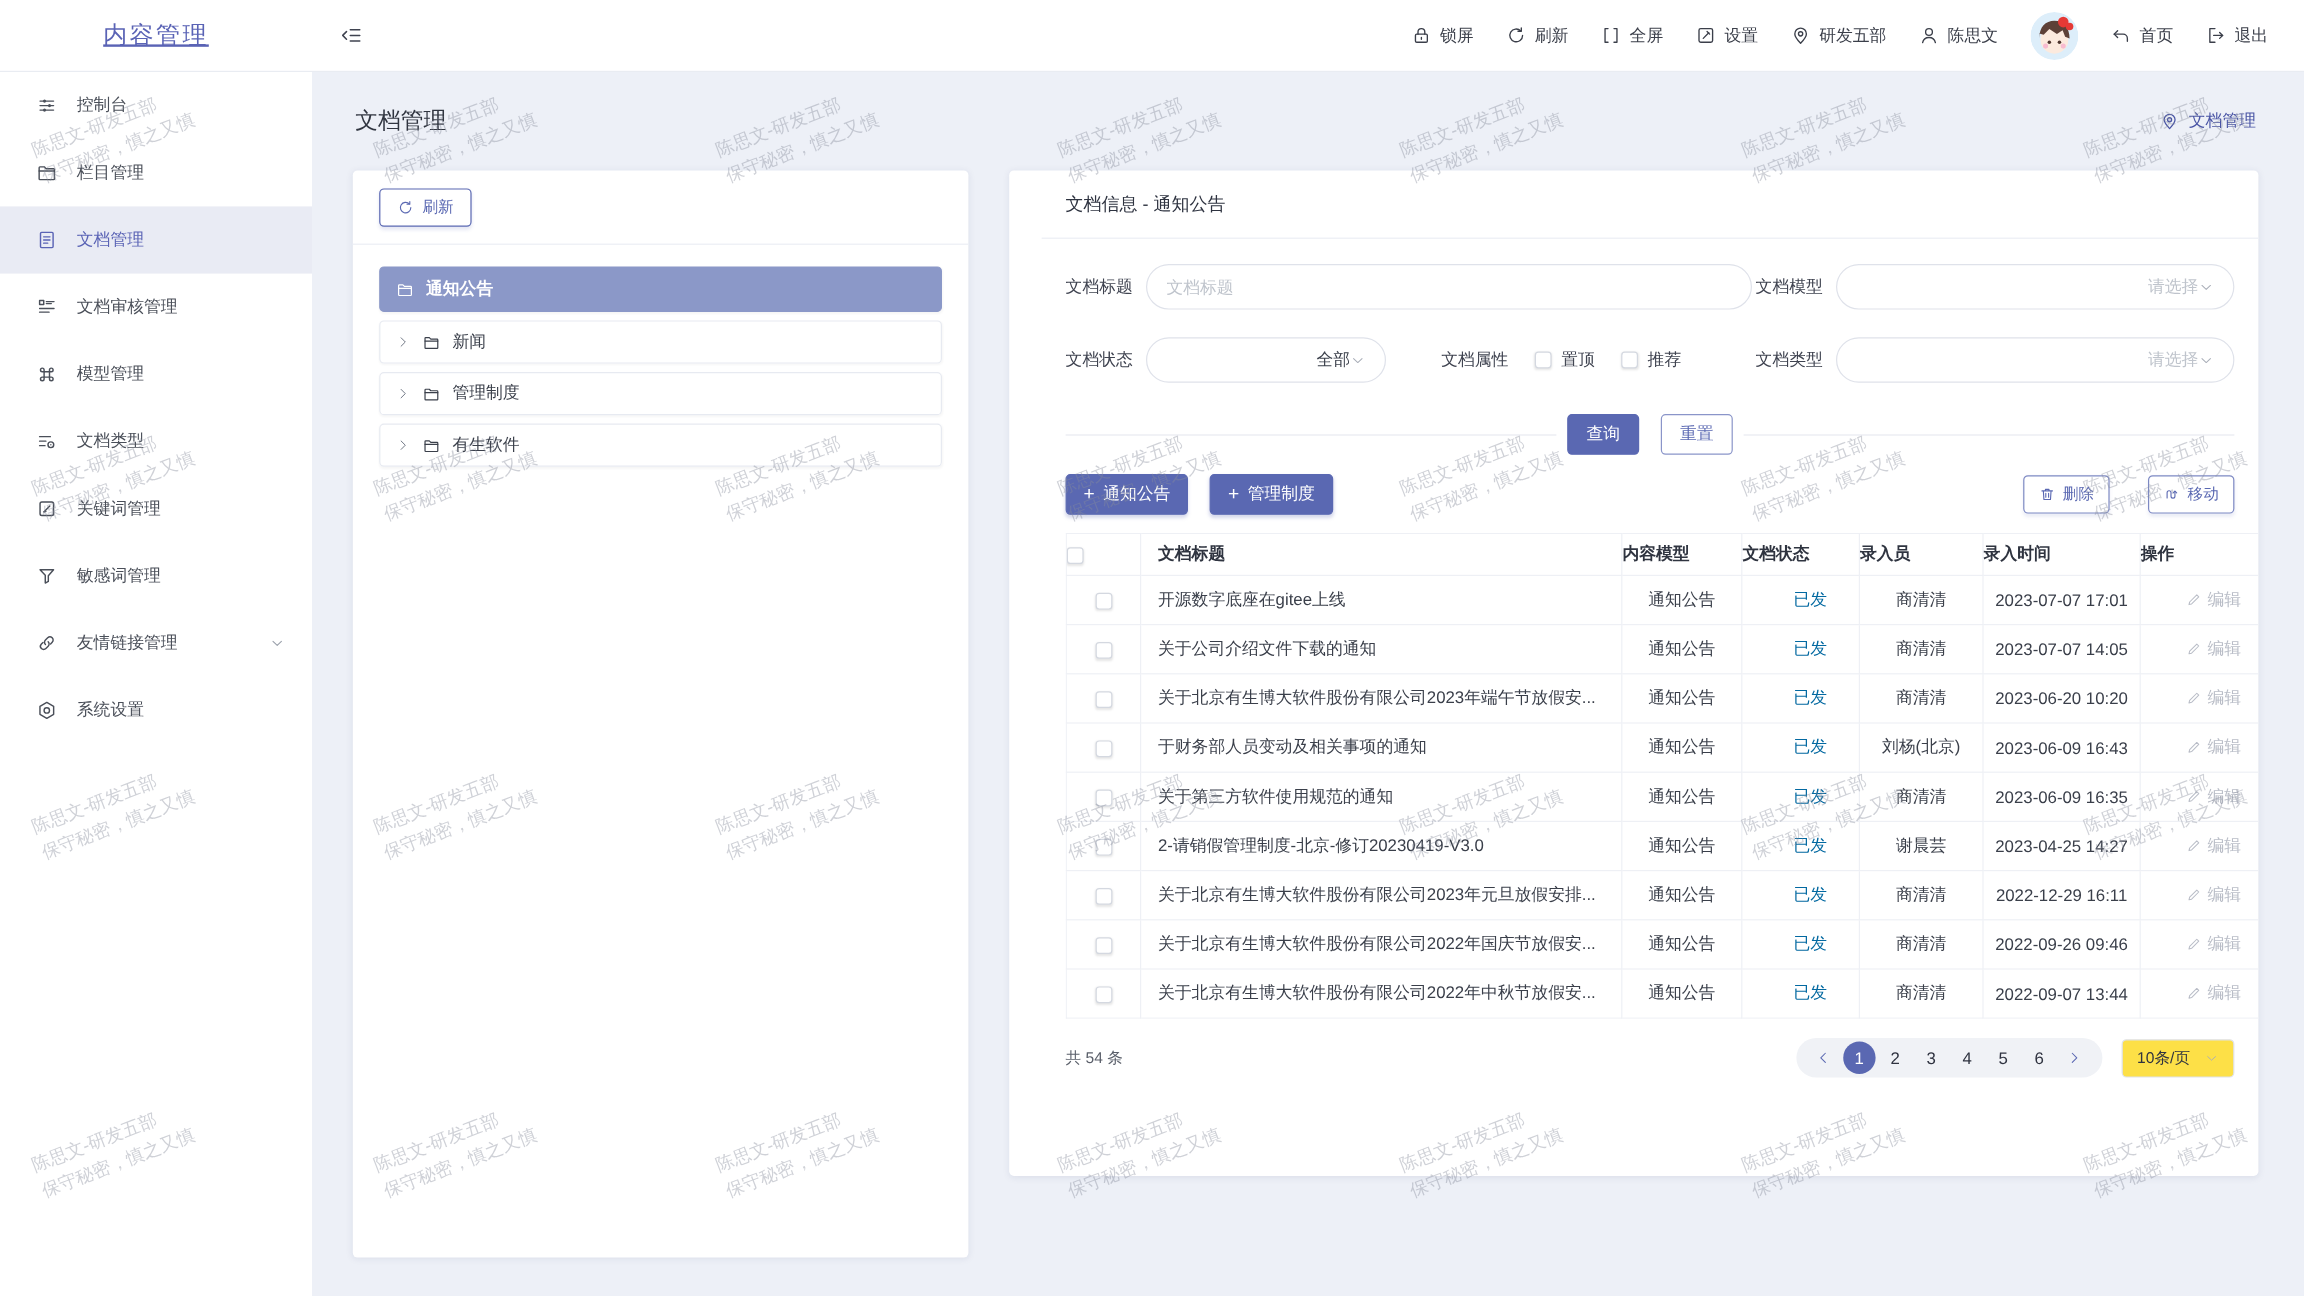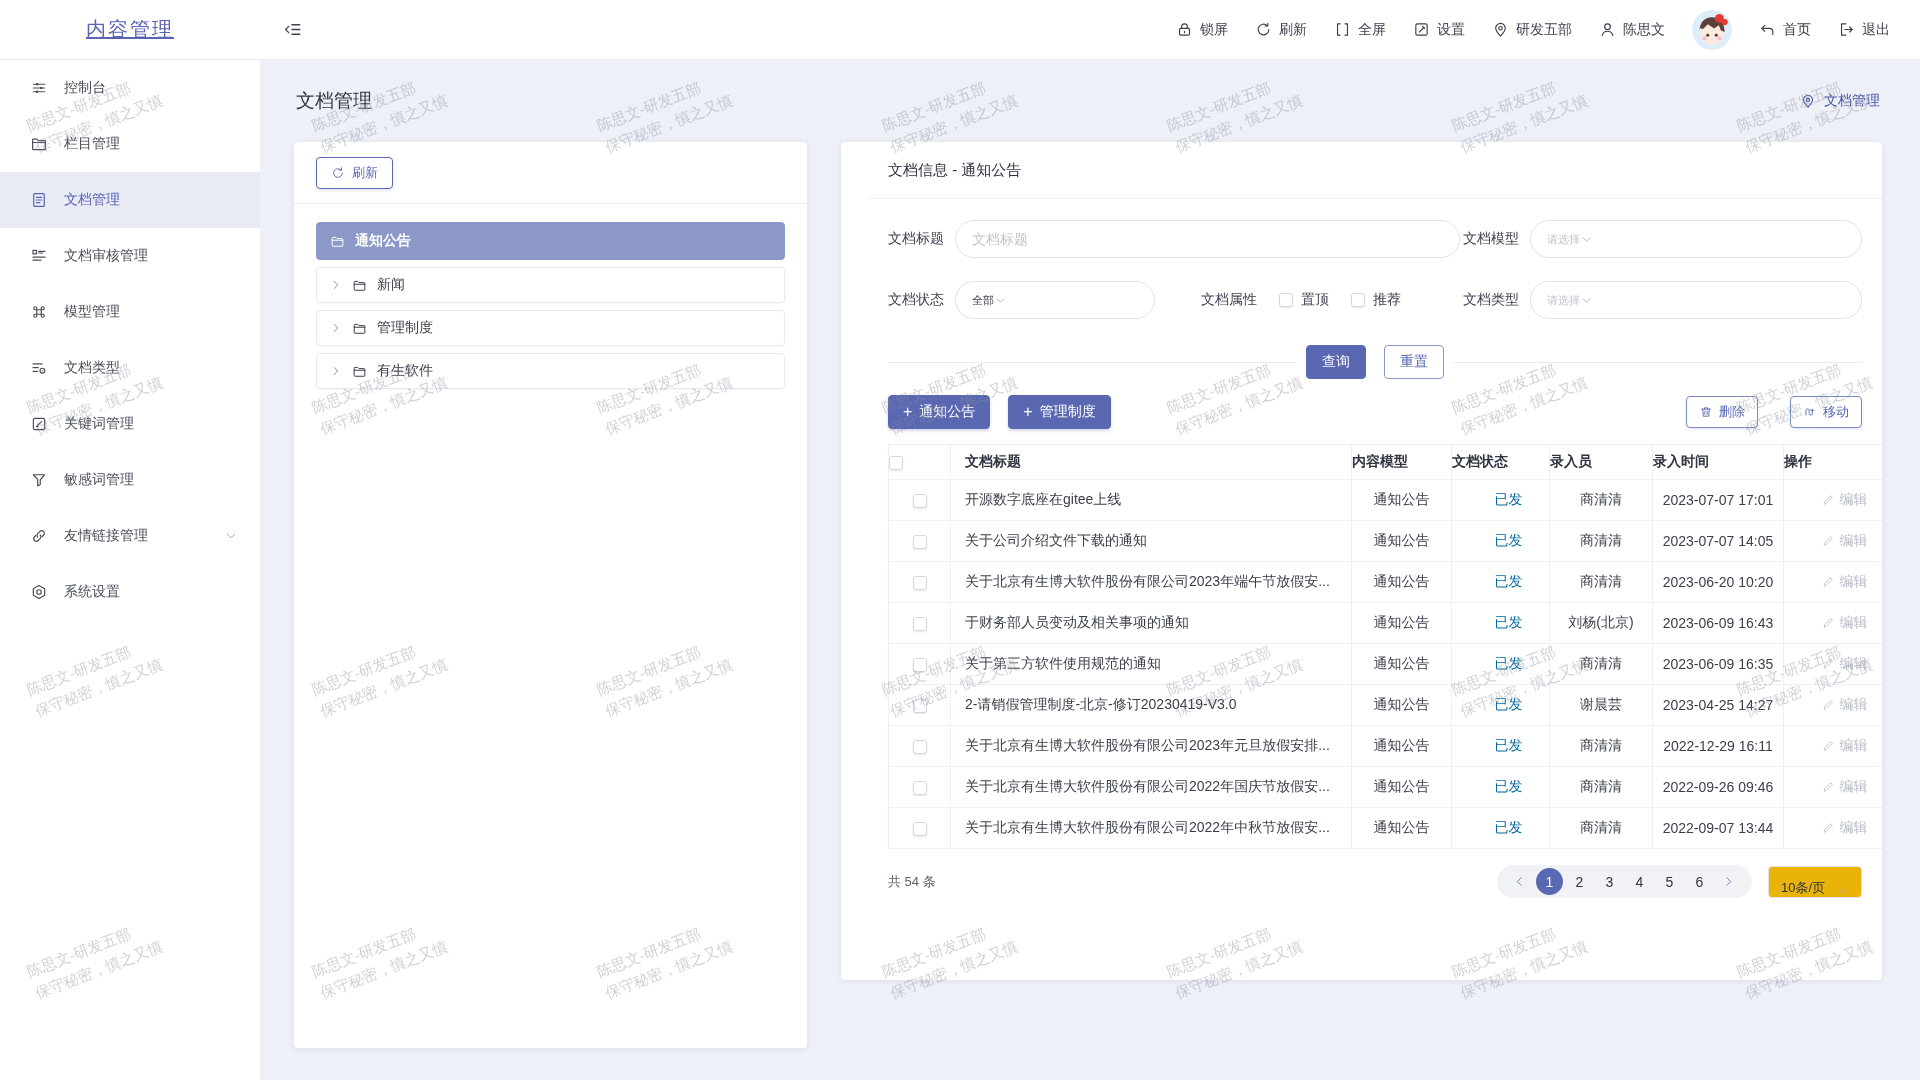--- a/index.html
+++ b/index.html
@@ -47,21 +47,21 @@
   .right-card { left:581px; top:82px; width:1041px; height:838px; overflow:hidden;padding-left:27px; }
   .right-head { height:57px; display:flex; align-items:center; padding:0 20px; font-size:15px; color:#2e3340; font-weight:500; border-bottom:1px solid #eceef4; }
 
   
   .filters { padding:21px 20px 0; }
   .f-row { display:flex; align-items:center; margin-bottom:23px; }
   .f-label { font-size:14px; color:#3f4350; margin-right:11px; white-space:nowrap; }
   .pill { height:38px; border:1px solid #dfe2ea; border-radius:19px; display:flex; align-items:center; padding:0 16px; background:#fff; }
   .pill input { border:none; outline:none; width:100%; font-size:14px; font-family:inherit; color:#3a3f4a; background:transparent; }
   .pill input::placeholder { color:#bfc4cc; }
-  .pill.select { justify-content:flex-start; cursor:pointer; font-size:11px; }
+  .pill.select { justify-content:flex-end; cursor:pointer; font-size:14px; }
   .placeholder { color:#bfc4cc; }
   .val { color:#3a3f4a; }
   .pill .dd { color:#a9aeb8; }
   .pill .dd svg { width:13px; height:13px; }
   .w-input { width:505px; }
   .w-select { width:332px; }
   .w-status { width:200px; }
   .right-group { margin-left:auto; display:flex; align-items:center; }
   .attrs { display:flex; align-items:center; margin-left:46px; gap:22px; }
   .check-opt { display:flex; align-items:center; gap:8px; font-size:14px; color:#3f4350; cursor:pointer; }
@@ -94,21 +94,21 @@
   .edit-link svg { width:13px; height:13px; }
 
   
   .pagination { display:flex; align-items:center; padding:16px 20px 0; }
   .total { font-size:13px; color:#5a5f6a; }
   .pager { margin-left:auto; background:#f0f2f6; border-radius:17px; height:33px; display:flex; align-items:center; padding:0 10px; gap:3px; }
   .pg-arrow { width:26px; height:26px; display:flex; align-items:center; justify-content:center; color:#5a68b2; background:transparent; border:none; cursor:pointer; }
   .pg-arrow svg { width:13px; height:13px; }
   .page-btn { width:27px; height:27px; border:none; background:transparent; font-size:14px; font-family:inherit; color:#2f3340; border-radius:50%; cursor:pointer; }
   .page-btn.active { background:#5a68b2; color:#fff; }
-  .size-select { margin-left:16px; height:32px; border:1px solid #dfe2ea; border-radius:4px; background:#eab308; display:flex; align-items:flex-end; gap:12px; padding:0 12px; font-size:13px; color:#2f3340; cursor:pointer; }
+  .size-select { margin-left:16px; height:32px; border:1px solid #dfe2ea; border-radius:4px; background:#fde047; display:flex; align-items:center; gap:12px; padding:0 12px; font-size:13px; color:#2f3340; cursor:pointer; }
   .size-select .dd { color:#a9aeb8; }
   .size-select svg { width:12px; height:12px; }
 
   
   .wm-layer { position:absolute; inset:0; z-index:40; pointer-events:none; overflow:hidden; }
   .wm { position:absolute; width:200px; transform:rotate(-21deg); font-size:15px; line-height:1.55; color:rgba(135,141,156,.40); white-space:nowrap; }
 </style>
 </head>
 <body>
 

